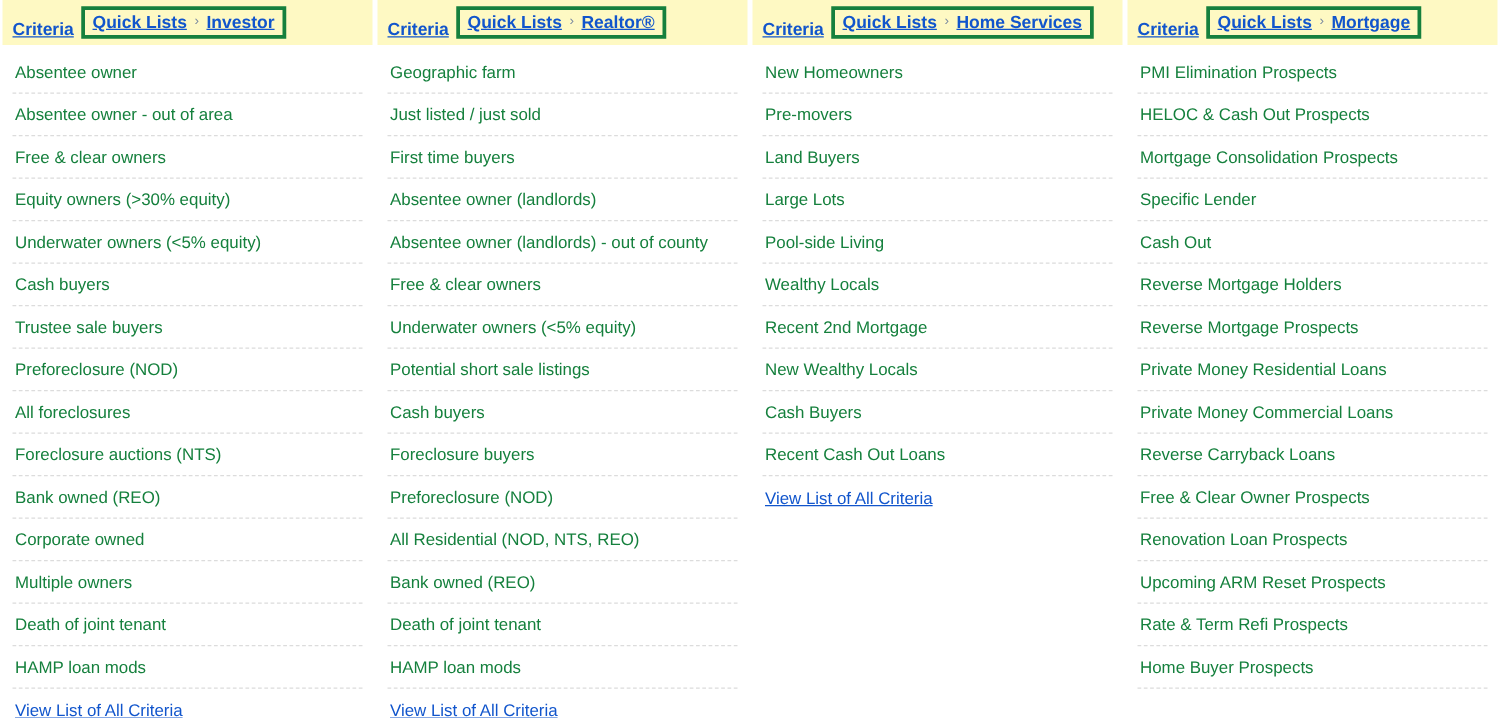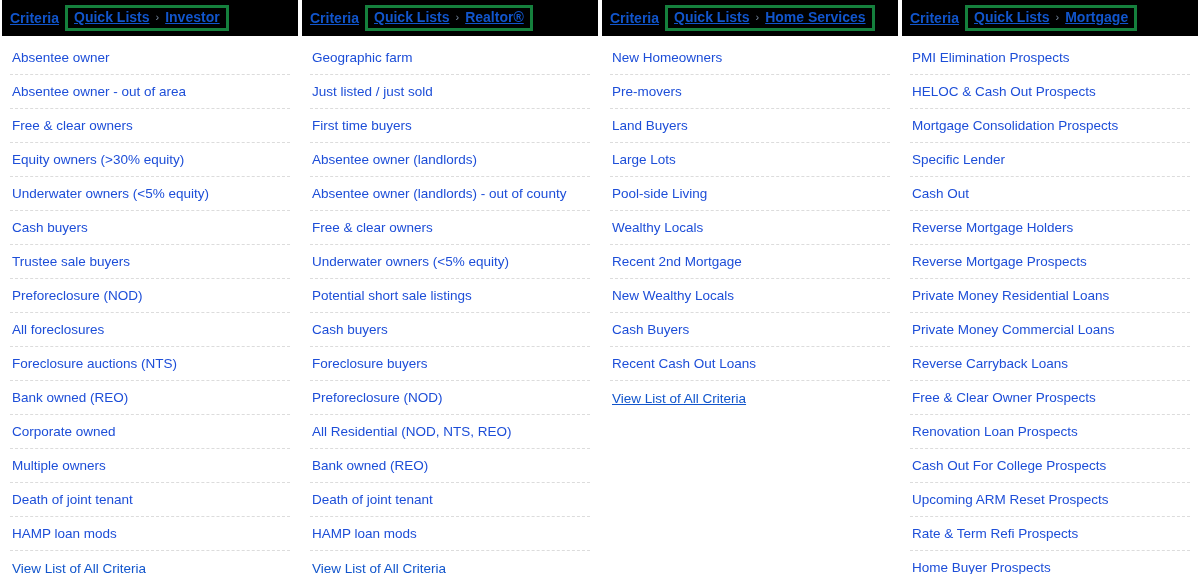--- a/index.html
+++ b/index.html
@@ -16,24 +16,24 @@
     display: flex;
     flex-direction: row;
     width: 100%;
   }
   .col {
     flex: 1 1 0;
     min-width: 0;
     padding: 0 2px;
   }
   .breadcrumb-bar {
-    background: #000000;
+    background: #fef9c3;
     padding: 5px 8px;
     display: flex;
-    align-items: center;
+    align-items: flex-end;
     gap: 6px;
     font-size: 14px;
   }
   .breadcrumb-bar a {
     color: #1155cc;
     text-decoration: underline;
     font-weight: bold;
   }
   .bc-highlight {
     display: inline-flex;
@@ -46,21 +46,21 @@
     color: #7a8aa0;
     font-size: 11px;
     user-select: none;
   }
   .list {
     padding: 0 8px;
   }
   .row {
     padding: 9px 2px;
     border-bottom: 1px dashed #dcdcdc;
-    color: #1d4ed8;
+    color: #15803d;
     font-size: 13.5px;
   }
   .row:first-child {
     padding-top: 14px;
   }
   .view-all {
     padding: 10px 2px;
   }
   .view-all a {
     color: #1155cc;
@@ -167,19 +167,18 @@
         <div class="row">Mortgage Consolidation Prospects</div>
         <div class="row">Specific Lender</div>
         <div class="row">Cash Out</div>
         <div class="row">Reverse Mortgage Holders</div>
         <div class="row">Reverse Mortgage Prospects</div>
         <div class="row">Private Money Residential Loans</div>
         <div class="row">Private Money Commercial Loans</div>
         <div class="row">Reverse Carryback Loans</div>
         <div class="row">Free &amp; Clear Owner Prospects</div>
         <div class="row">Renovation Loan Prospects</div>
-        <div class="row">Cash Out For College Prospects</div>
         <div class="row">Upcoming ARM Reset Prospects</div>
         <div class="row">Rate &amp; Term Refi Prospects</div>
         <div class="row">Home Buyer Prospects</div>
       </div>
     </div>
   </div>
 
 </body></html>

